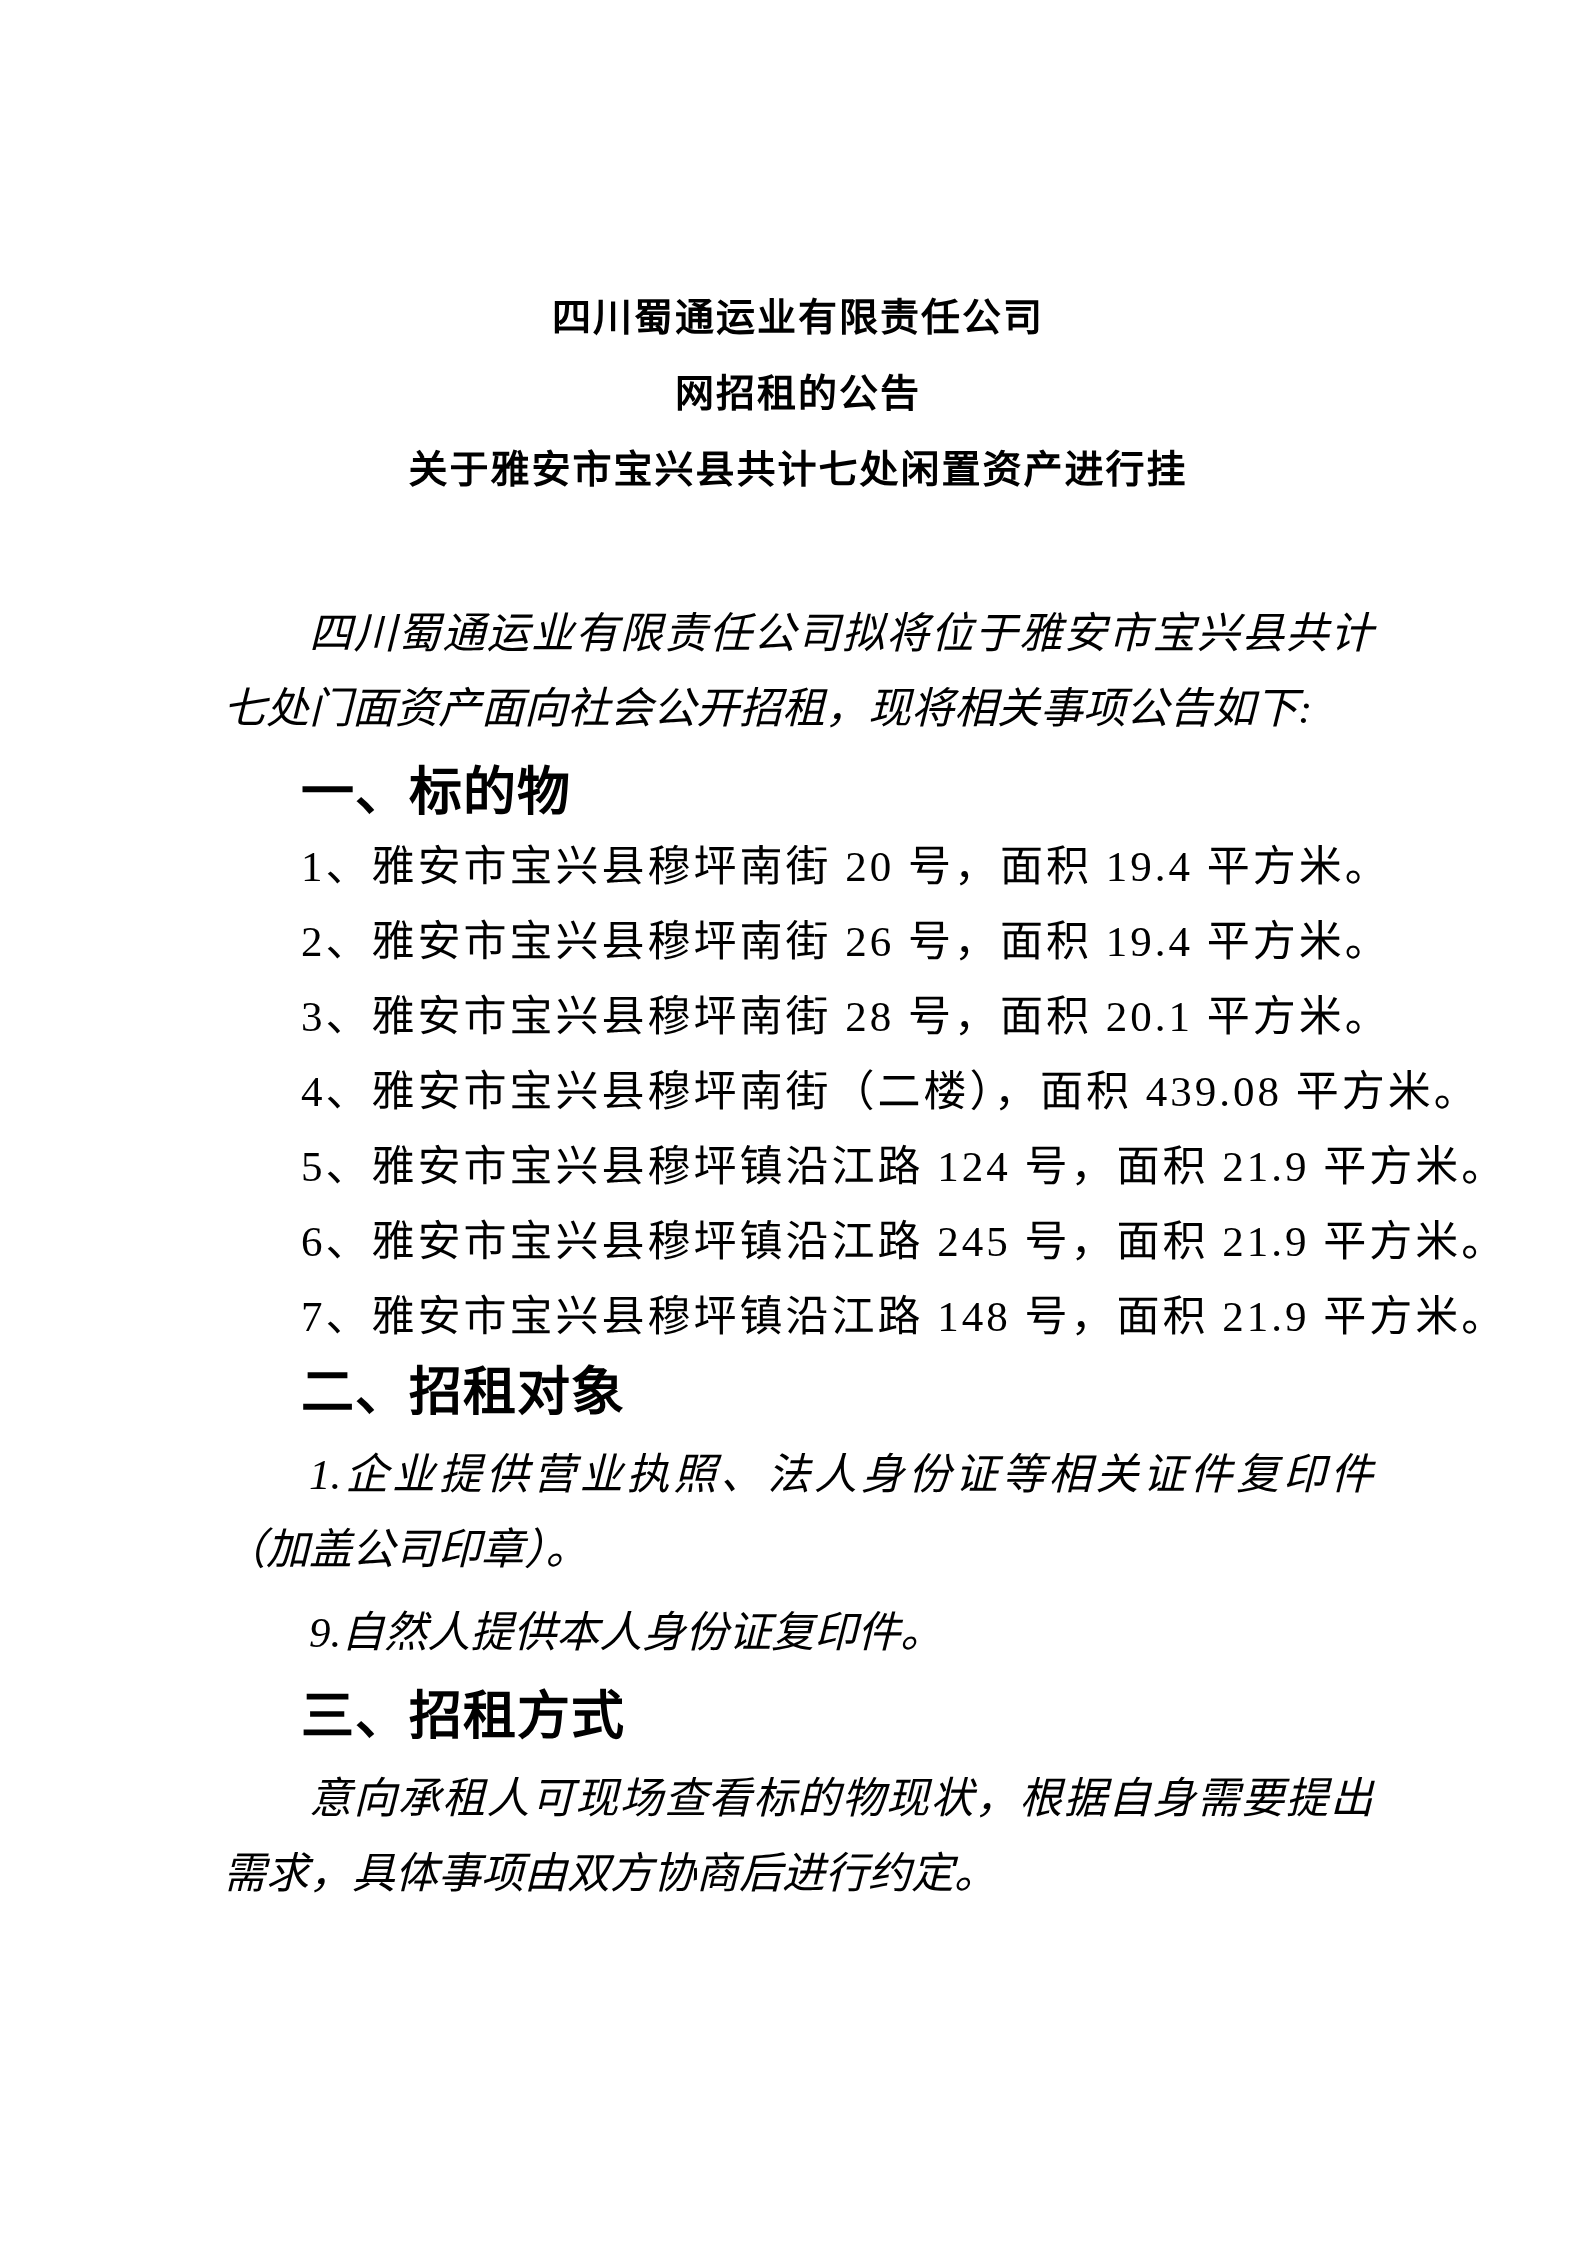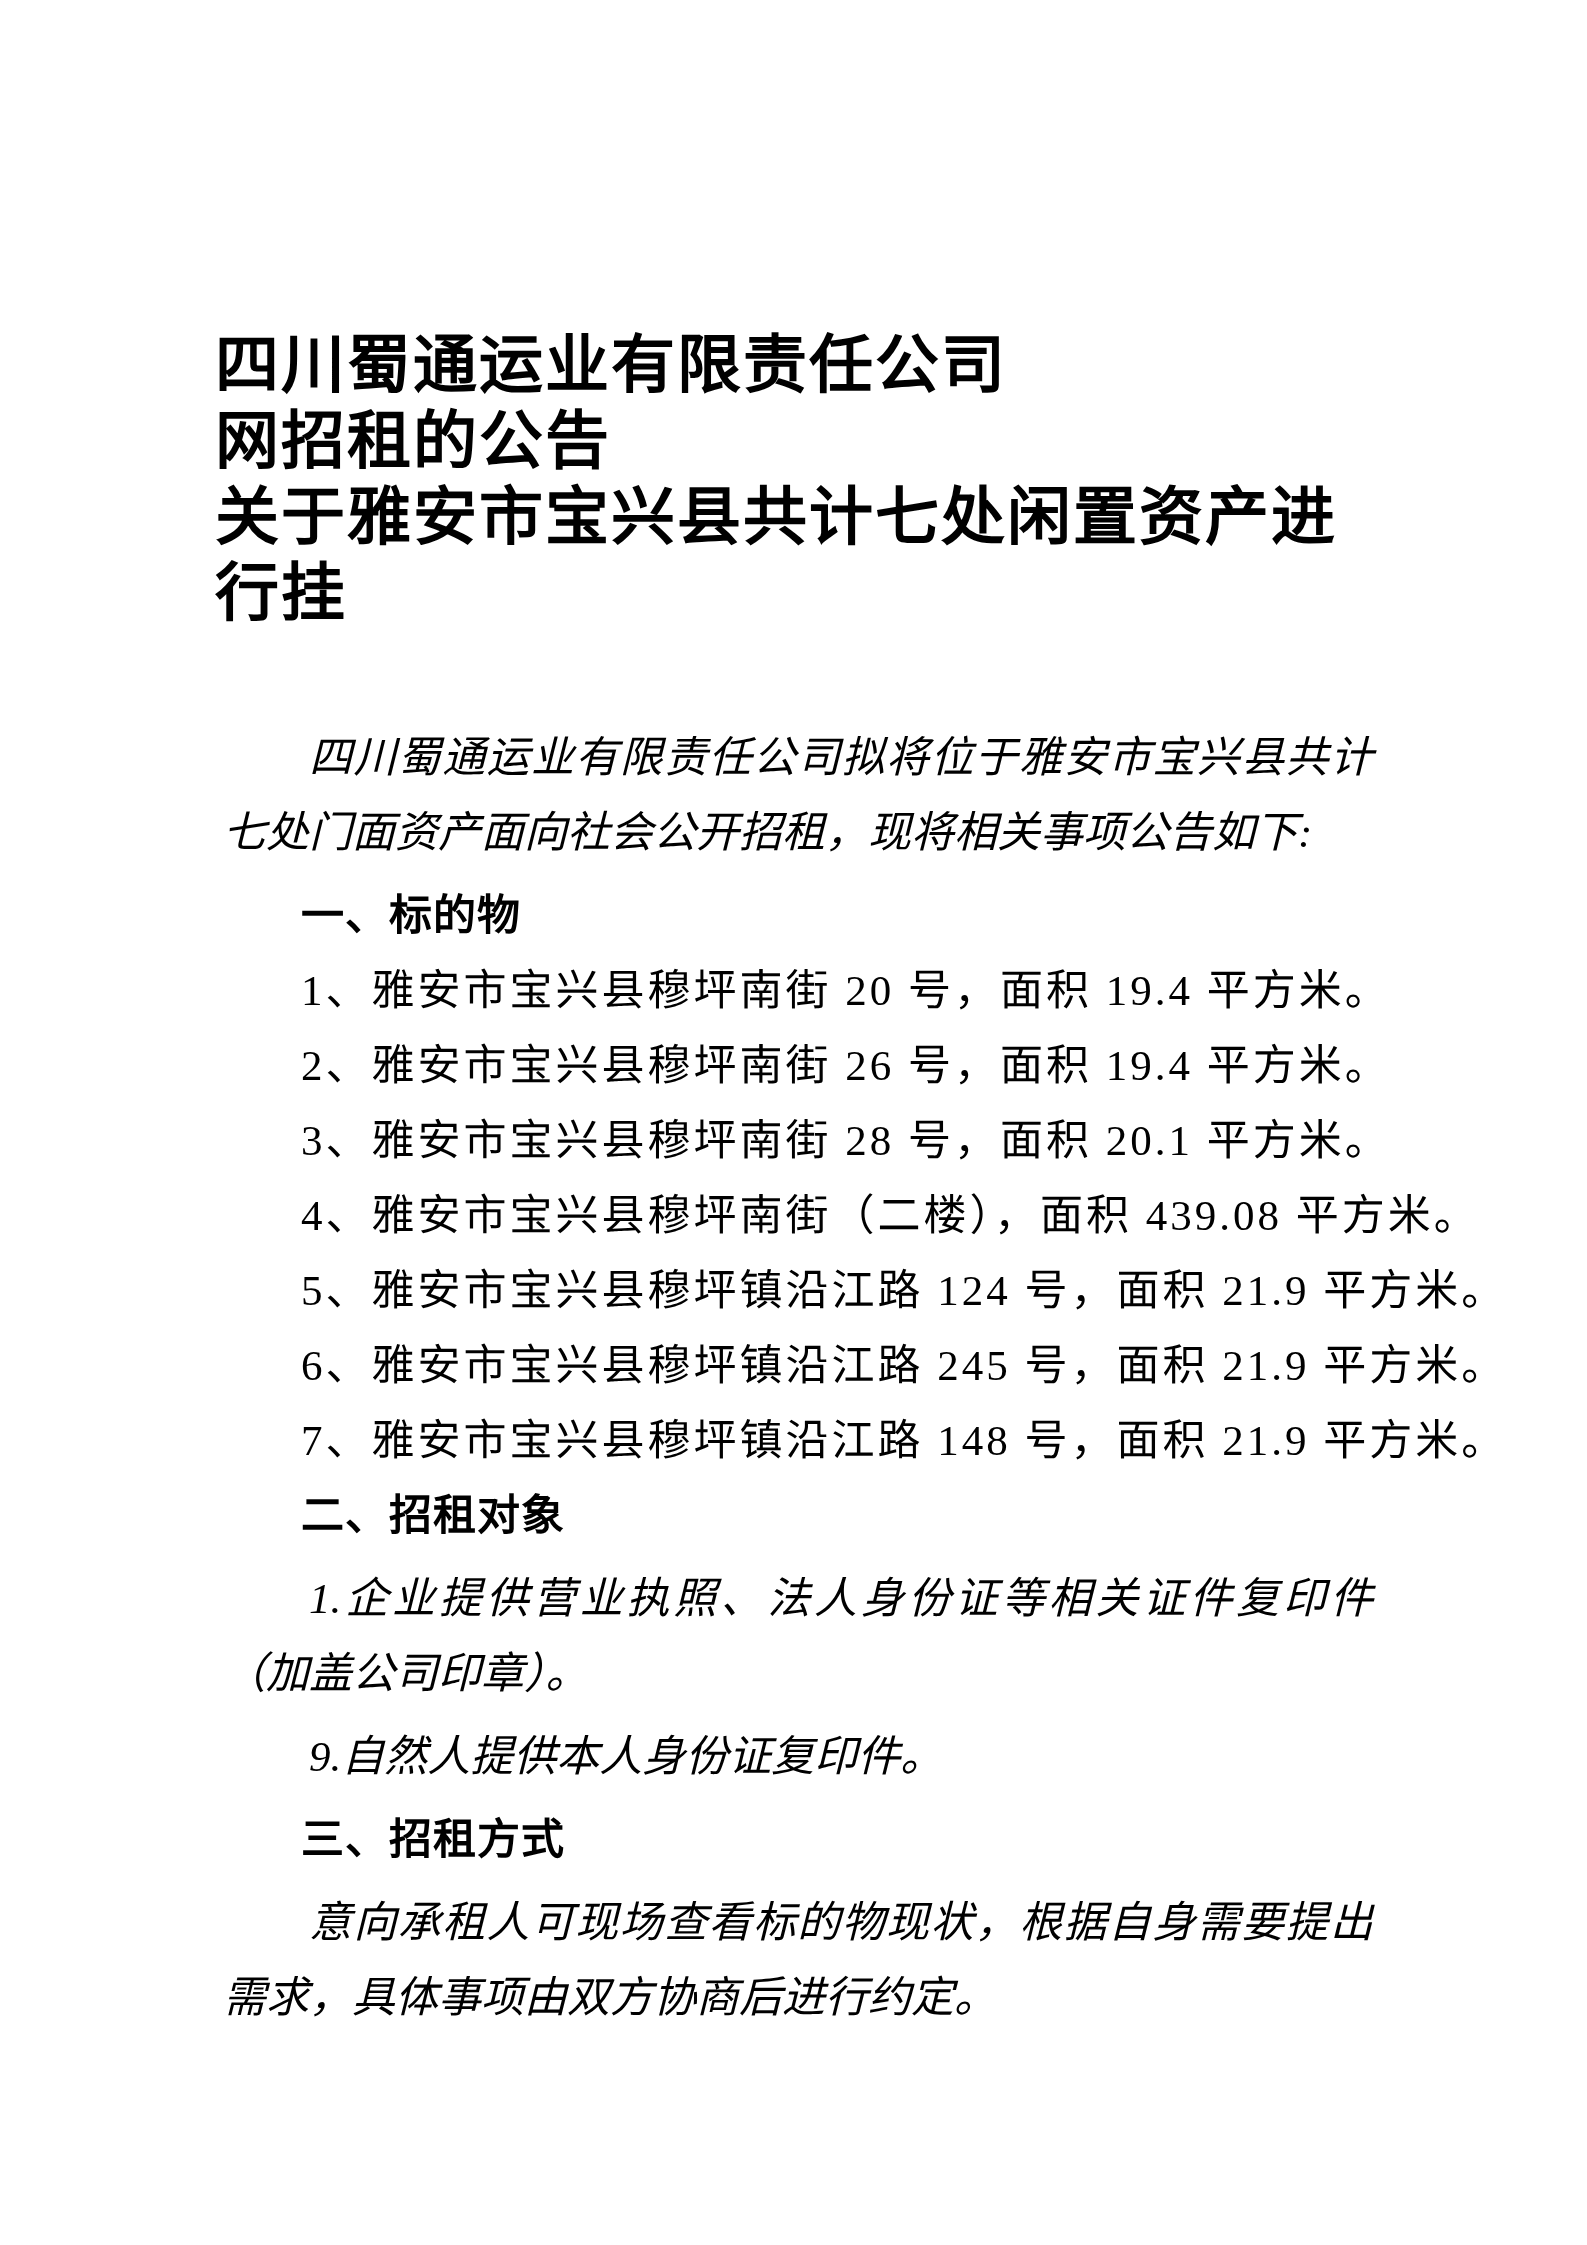--- a/index.html
+++ b/index.html
@@ -16,25 +16,25 @@
   .page {
     box-sizing: border-box;
     width: 1587px;
     height: 2245px;
     padding: 280px 206px 0 215px;
     background: #ffffff;
   }
   .doc-title {
     font-family: "Liberation Serif", "DejaVu Serif", serif;
     font-weight: 700;
-    font-size: 64px;
+    font-size: 39px;
     line-height: 76px;
     letter-spacing: 2px;
+    text-align: center;
     width: 1166px;
-    margin-top: 48px;
   }
   .content {
     margin-top: 88px;
     width: 1166px;
     font-family: "Liberation Serif", "DejaVu Serif", serif;
     font-size: 43px;
     line-height: 75px;
   }
   .para {
     margin: 8px;
@@ -46,21 +46,21 @@
     margin: 0;
     text-indent: 86px;
     text-align: center;
     white-space: nowrap;
     letter-spacing: 3px;
   }
   .sec-heading {
     margin: 0;
     font-family: "Liberation Sans", "DejaVu Sans", sans-serif;
     font-weight: 700;
-    font-size: 43px;
+    font-size: 53px;
     line-height: 75px;
     text-indent: 86px;
     letter-spacing: 1px;
   }
 </style>
 </head>
 <body>
 
 <div class="page">
 

